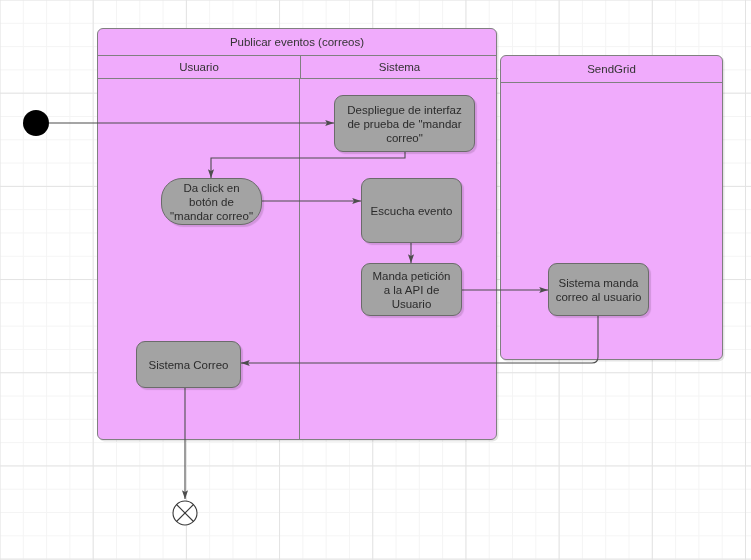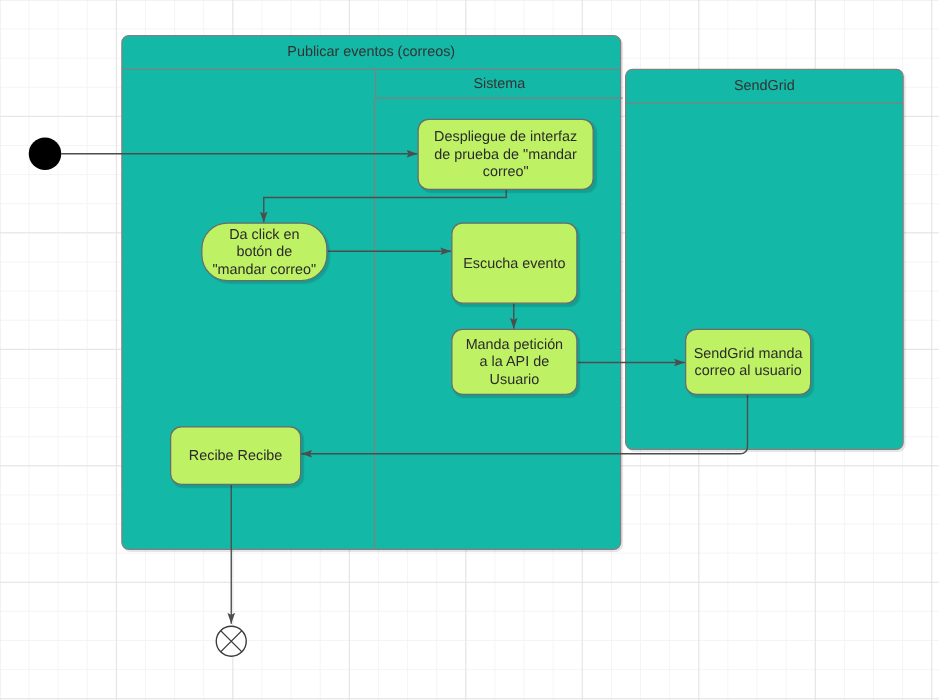--- a/index.html
+++ b/index.html
@@ -21,21 +21,21 @@
     background-size:
       93.2px 93.2px,
       93.2px 93.2px,
       23.3px 23.3px,
       23.3px 23.3px;
     background-position: -0.5px -0.5px, -0.5px -0.5px, -0.5px -0.5px, -0.5px -0.5px;
   }
   svg.layer{position:absolute;left:0;top:0;width:751px;height:560px;}
   .pool{
     position:absolute;
-    background:#14b8a6;
+    background:#f0abfc;
     border:1px solid #808080;
     border-radius:6px;
     box-sizing:border-box;
     box-shadow:1.5px 1.5px 0 rgba(0,0,0,0.10);
   }
   .pool-title{
     position:absolute;left:0;right:0;top:0;
     height:27px;line-height:27px;
     text-align:center;
     font-size:11.5px;color:#333;
@@ -52,40 +52,41 @@
   .lane-div{
     position:absolute;width:0;border-left:1px solid #808080;
   }
   .sg-title{
     position:absolute;left:0;right:0;top:0;height:27px;line-height:27px;
     text-align:center;font-size:11.5px;color:#333;
     border-bottom:1px solid #808080;box-sizing:border-box;white-space:nowrap;
   }
   .node{
     position:absolute;
-    background:#bef264;
+    background:#a3a3a3;
     border:1px solid #6b6b6b;
     border-radius:9px;
     box-sizing:border-box;
     box-shadow:2px 2px 1px rgba(0,0,0,0.13);
     display:flex;align-items:center;justify-content:center;
     text-align:center;
     font-size:11.5px;color:#2b2b2b;
     line-height:14px;
     padding:2px 6px;
   }
   .node span{display:block;}
 </style>
 </head>
 <body>
 
 <div id="canvas"></div>
 
 <div class="pool" style="left:97px;top:28px;width:400px;height:412px;">
   <div class="pool-title">Publicar eventos (correos)</div>
+  <div class="lane-head" style="left:0;width:202px;">Usuario</div>
   <div class="lane-head" style="left:202px;width:198px;border-left:1px solid #808080;">Sistema</div>
   <div class="lane-div" style="left:201px;top:50px;height:361px;"></div>
 </div>
 
 <div class="pool" style="left:500px;top:55px;width:223px;height:305px;">
   <div class="sg-title">SendGrid</div>
 </div>
 
 <svg class="layer">
   <defs>
@@ -128,18 +129,18 @@
 
 <div class="node" style="left:361px;top:178px;width:101px;height:65px;">
   <span>Escucha evento</span>
 </div>
 
 <div class="node" style="left:361px;top:263px;width:101px;height:53px;">
   <span>Manda petición a la API de Usuario</span>
 </div>
 
 <div class="node" style="left:548px;top:263px;width:101px;height:53px;">
-  <span>SendGrid manda correo al usuario</span>
+  <span>Sistema manda correo al usuario</span>
 </div>
 
 <div class="node" style="left:136px;top:341px;width:105px;height:47px;">
-  <span>Recibe Recibe</span>
+  <span>Sistema Correo</span>
 </div>
 
 </body></html>

